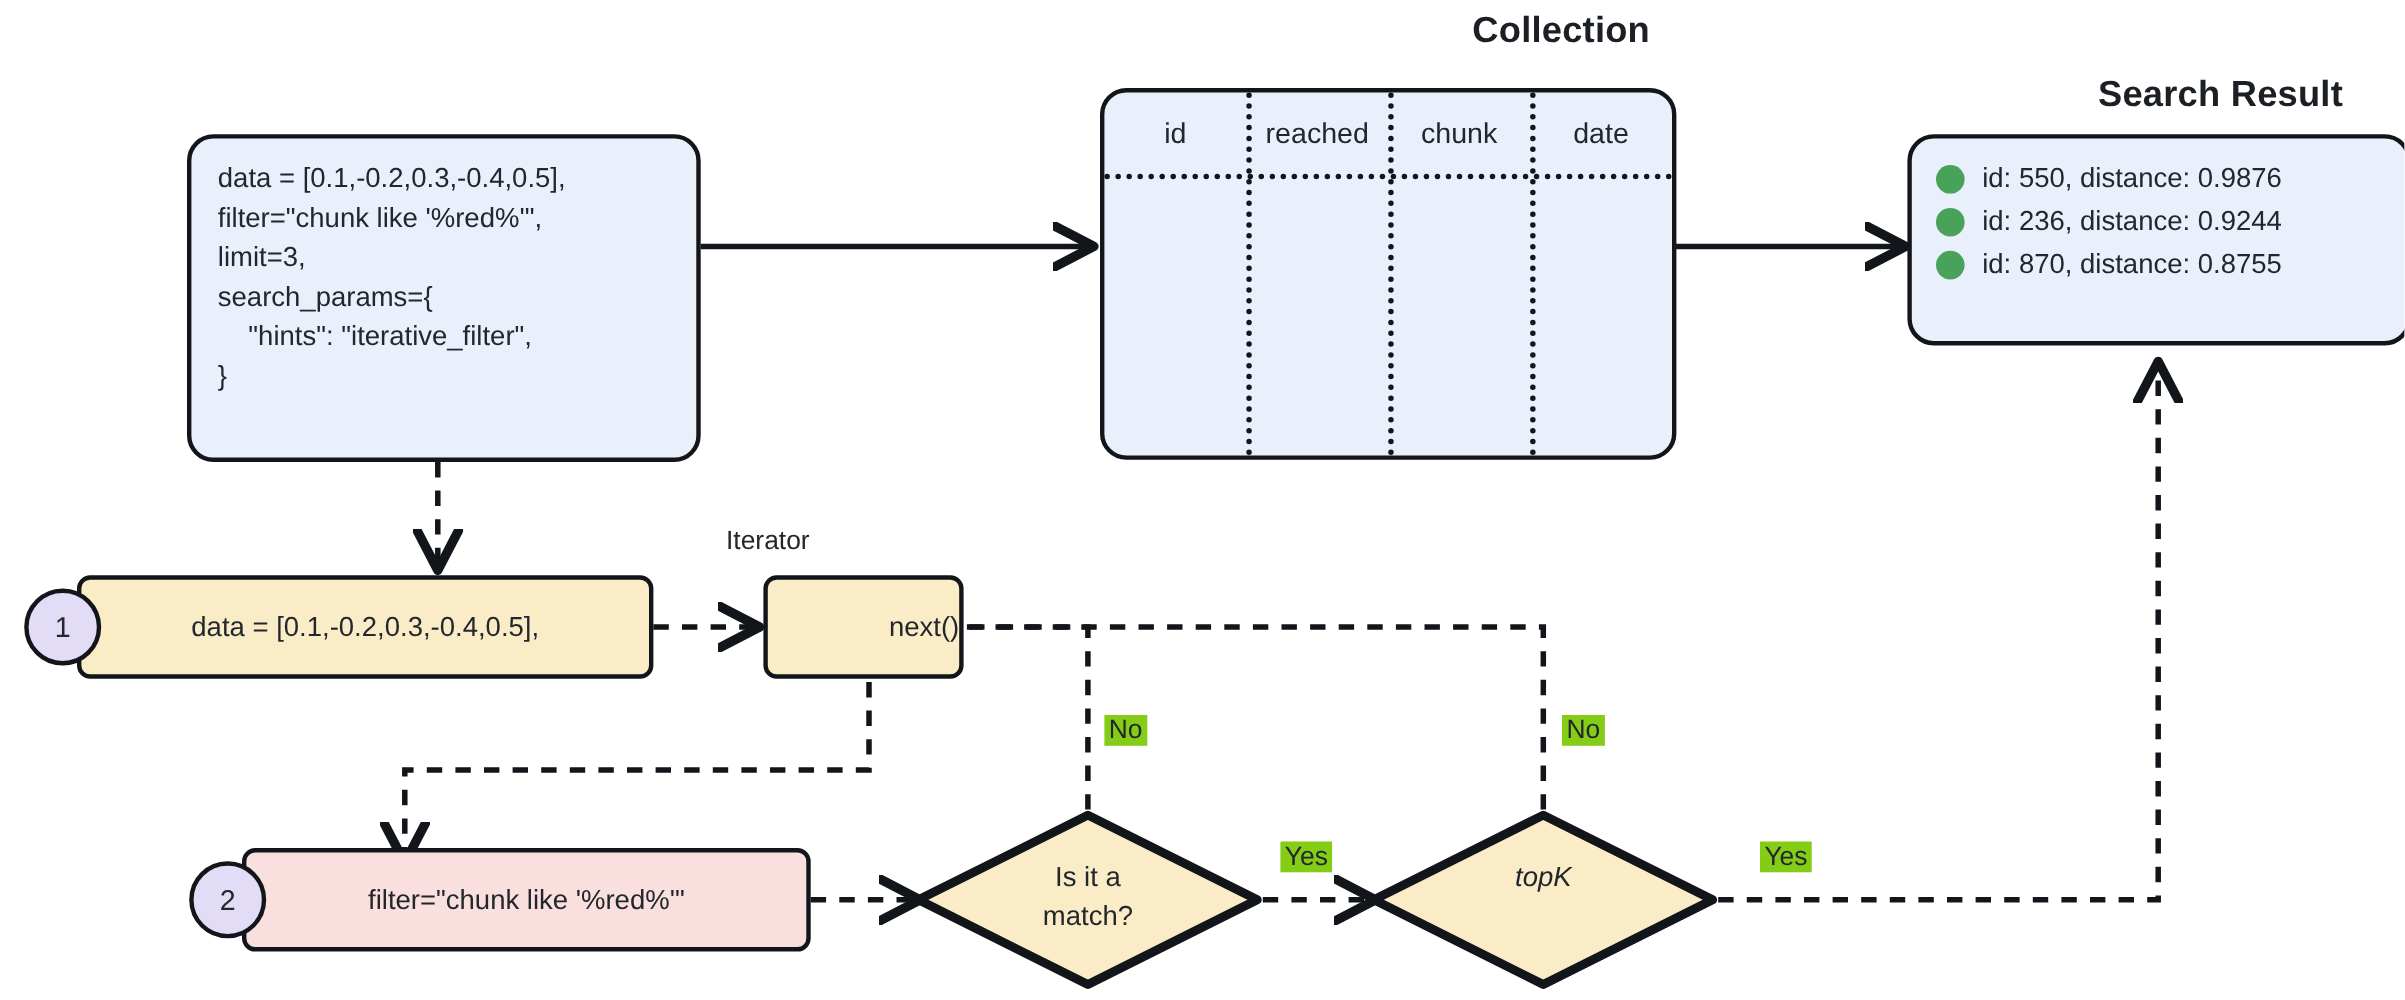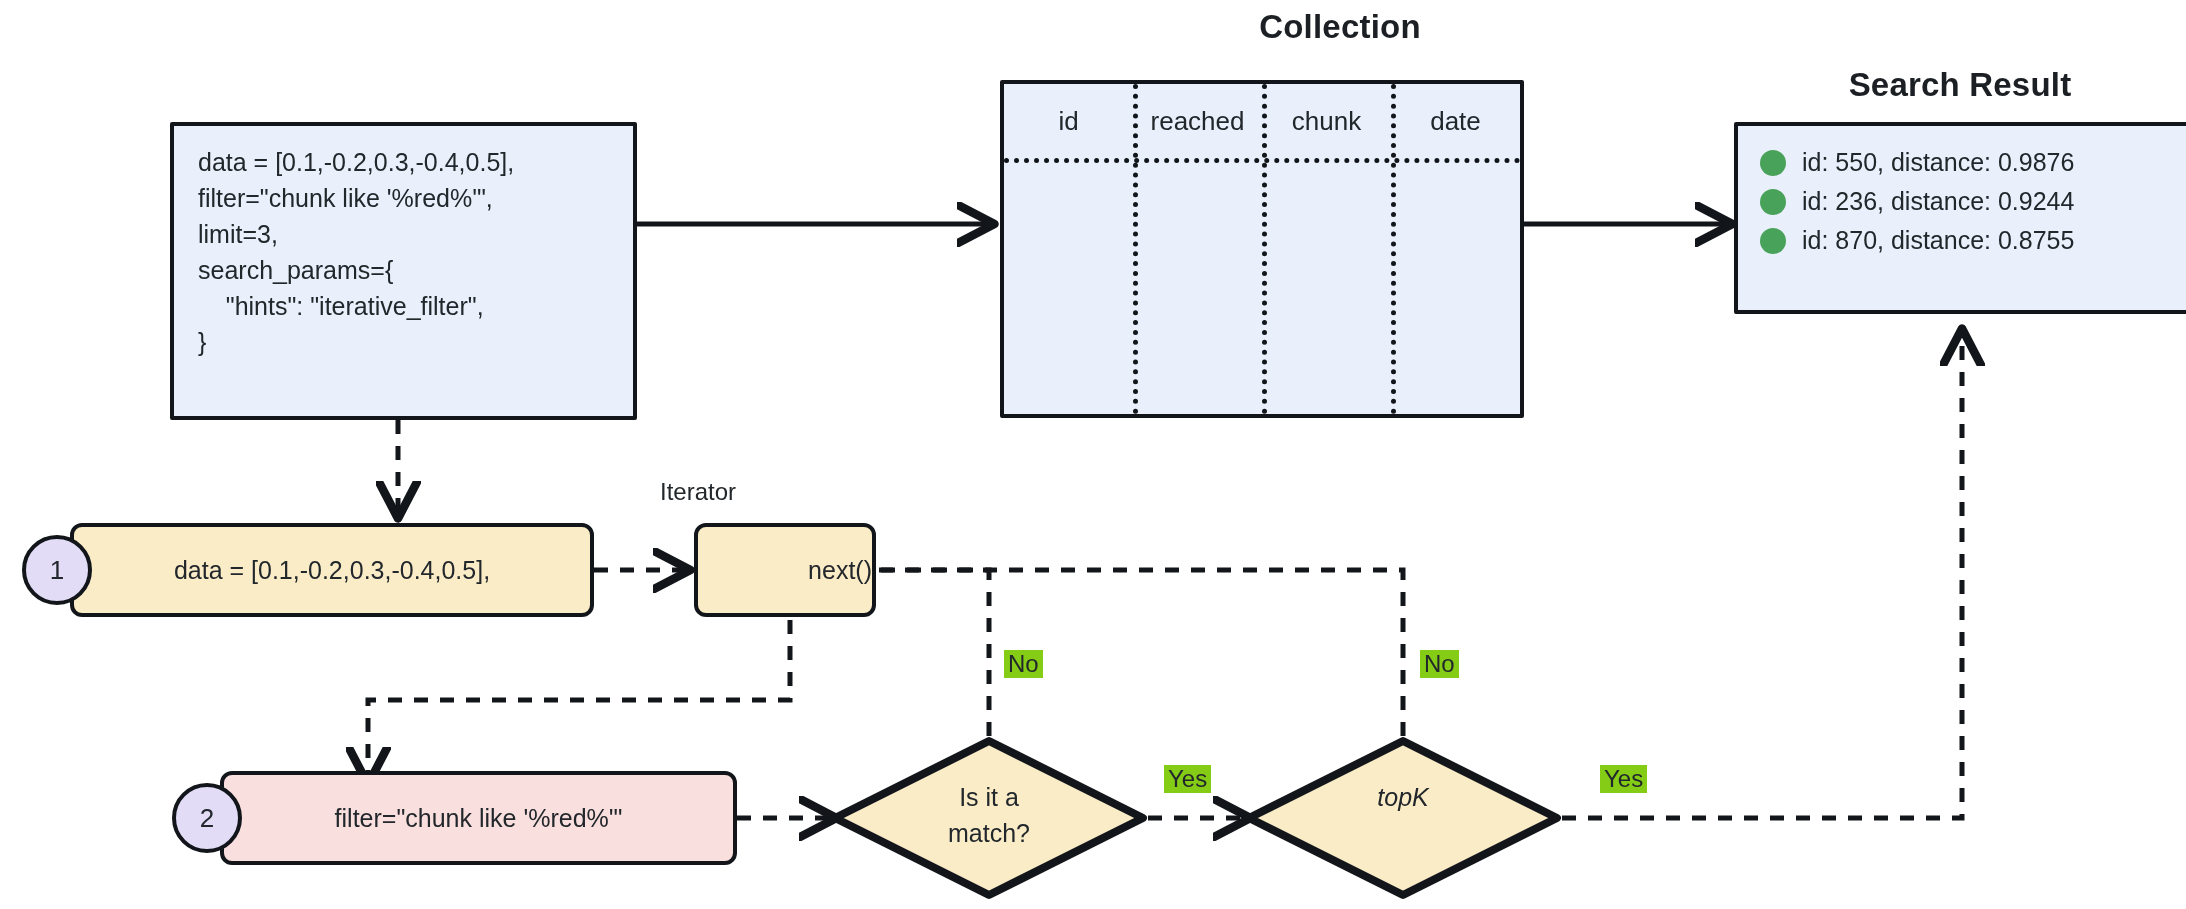--- a/index.html
+++ b/index.html
@@ -18,34 +18,34 @@
   }
   .abs{position:absolute;}
 
   
   .title{
     font-weight:bold;
     font-size:33px;
     letter-spacing:.2px;
     color:#1c2024;
     white-space:nowrap;
-    text-align:center;
+    text-align:right;
   }
   .sublabel{
     font-size:24px;
     color:#22272b;
     white-space:nowrap;
     text-align:left;
   }
 
   
   .box{
     box-sizing:border-box;
     border:4px solid #12161a;
-    border-radius:2px;
+    border-radius:24px;
     background:#eaeffb;
   }
   .box-blue{background:#e9effb;}
   .box-yellow{background:#fbecc8;}
   .box-pink{background:#fadfdf;}
 
   
   .code{
     font-family:"Liberation Sans","DejaVu Sans",sans-serif;
     font-size:25px;

